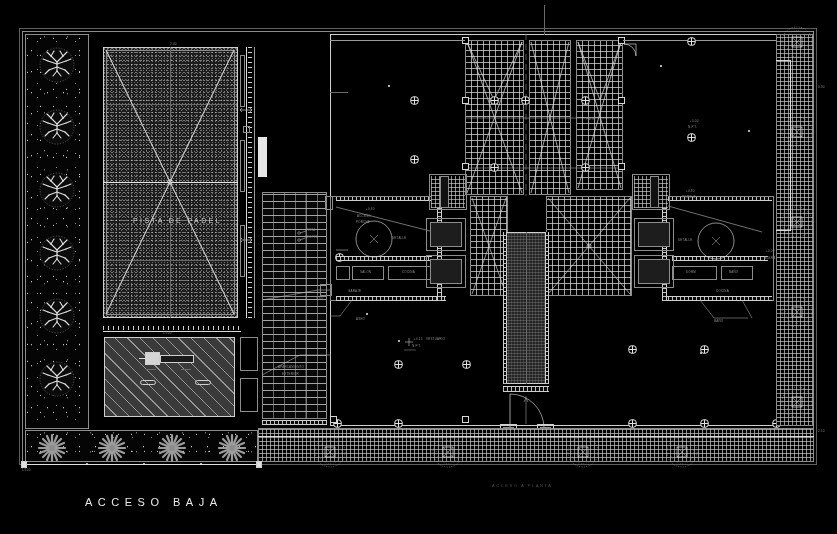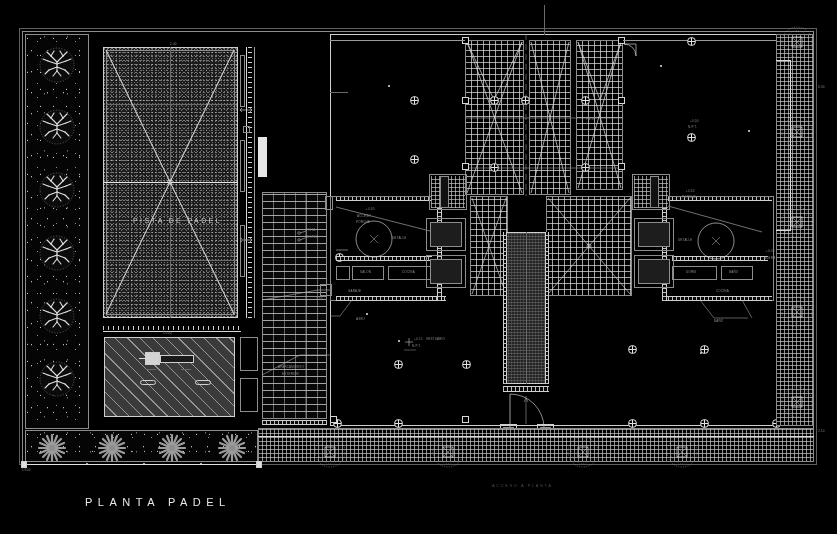--- a/index.html
+++ b/index.html
@@ -559,15 +559,15 @@
   </svg>
 
   <div class="hline" style="left:22px; top:464px; width:240px; background:#e0e0e0;"></div>
   <div class="box" style="left:21px; top:461px; width:6px; height:7px; background:#e0e0e0;"></div>
   <div class="box" style="left:256px; top:461px; width:6px; height:7px; background:#e0e0e0;"></div>
   <div class="dot" style="left:86px; top:463px; width:2px; height:2px;"></div>
   <div class="dot" style="left:143px; top:463px; width:2px; height:2px;"></div>
   <div class="dot" style="left:200px; top:463px; width:2px; height:2px;"></div>
   <div class="cad-text t-micro" style="left:22px; top:469px;">1/100</div>
 
-  <div id="title-block" style="left:85px; top:496px;">PLANTA PADEL</div>
+  <div id="title-block" style="left:85px; top:496px;">ACCESO BAJA</div>
 
 </div>
 
 </body></html>

